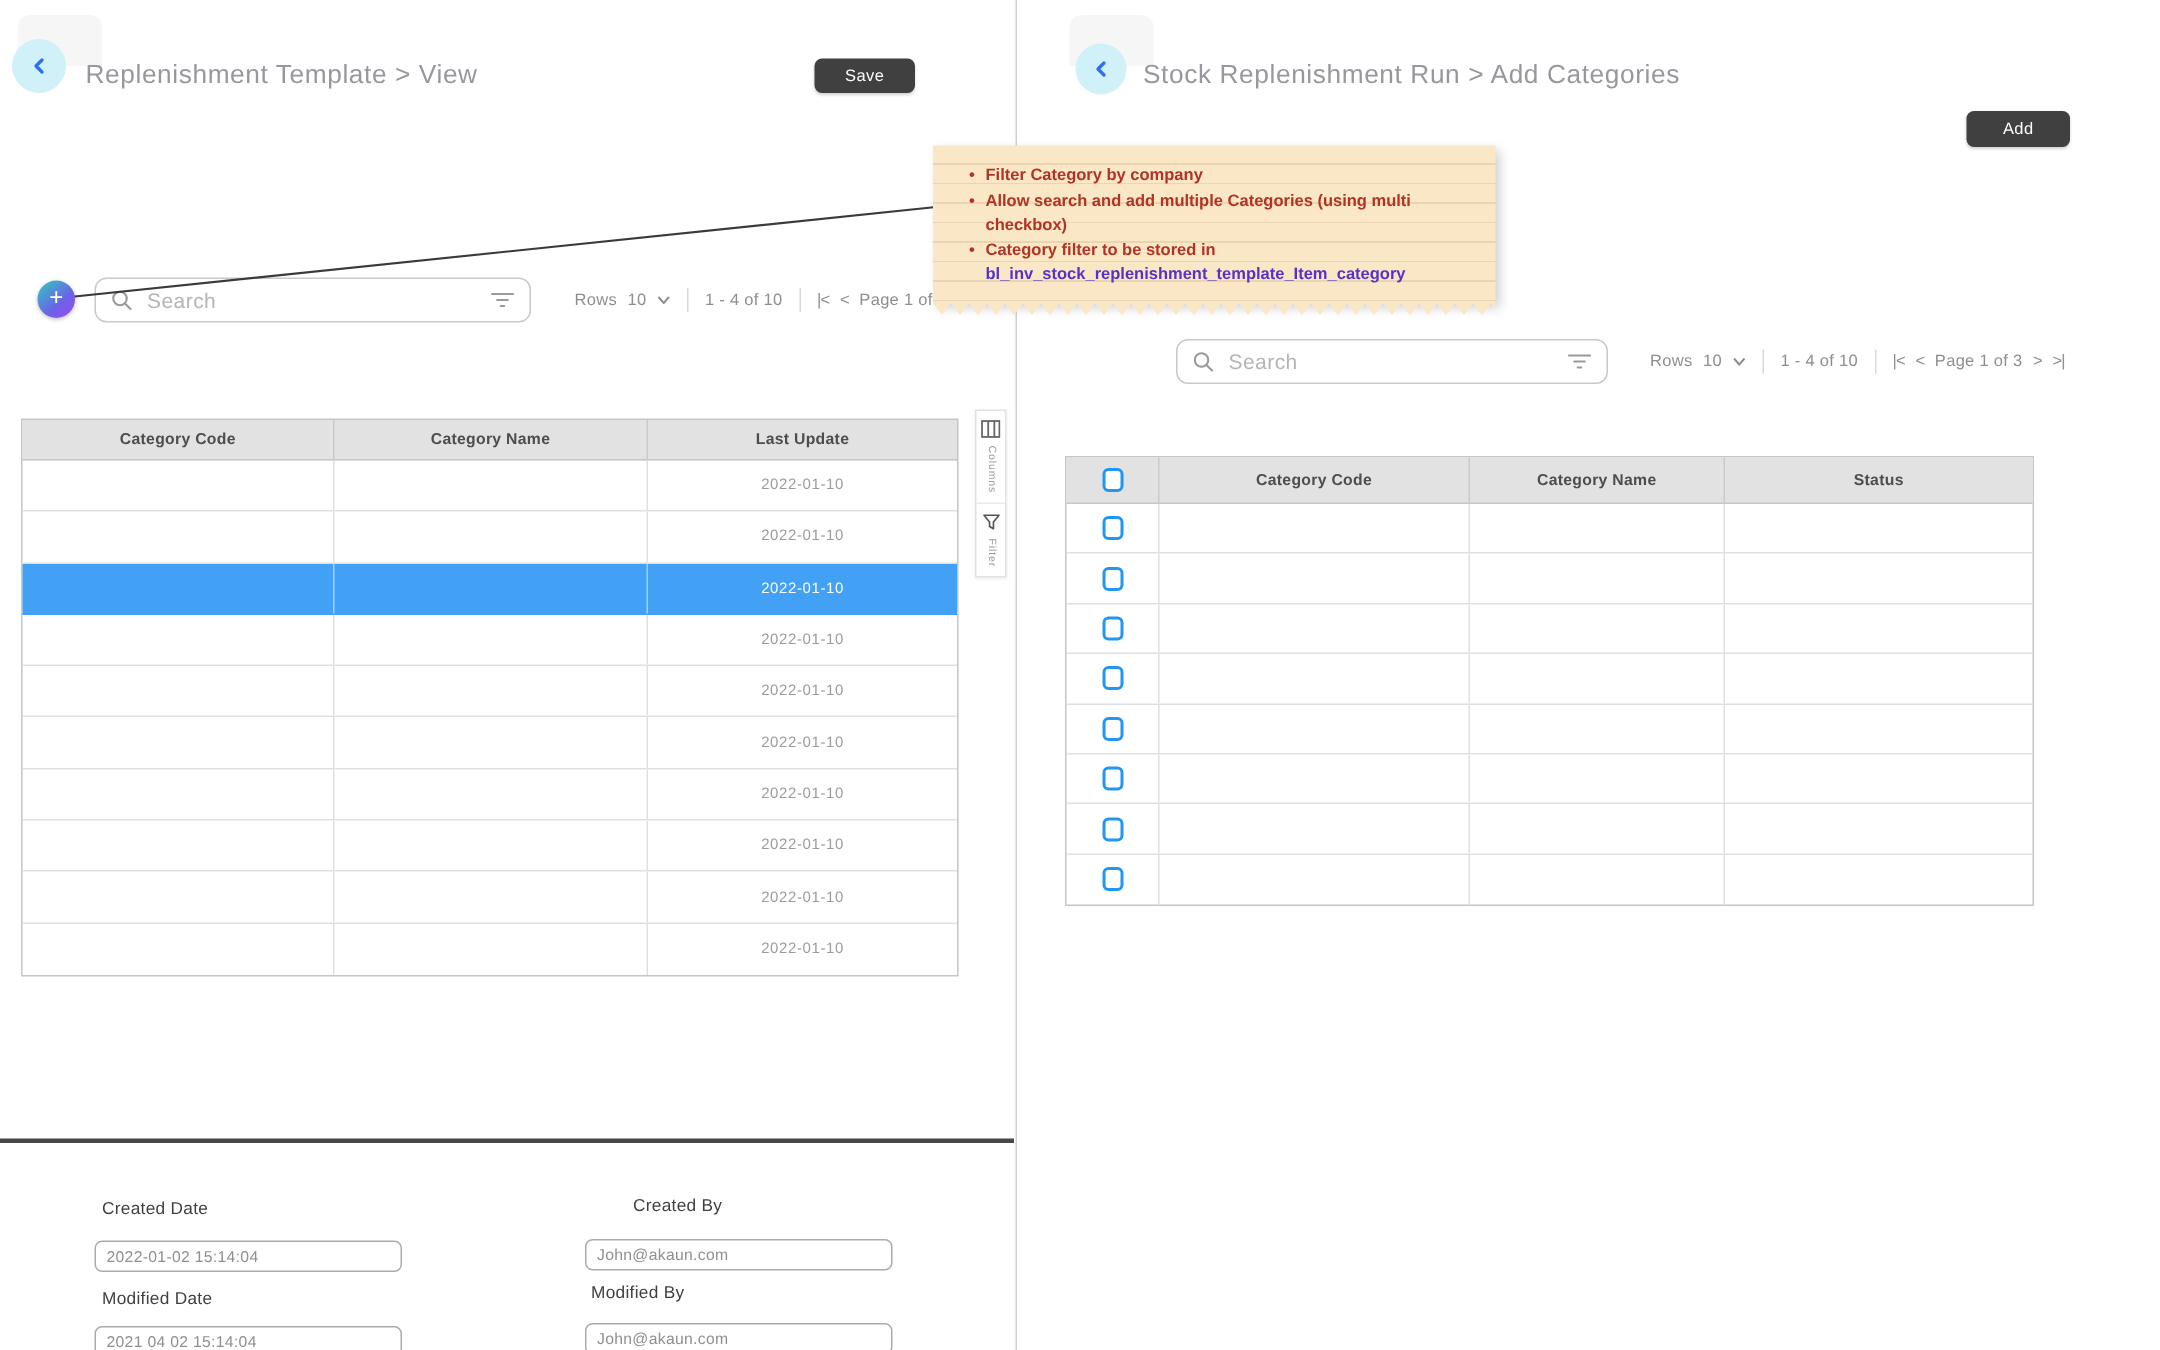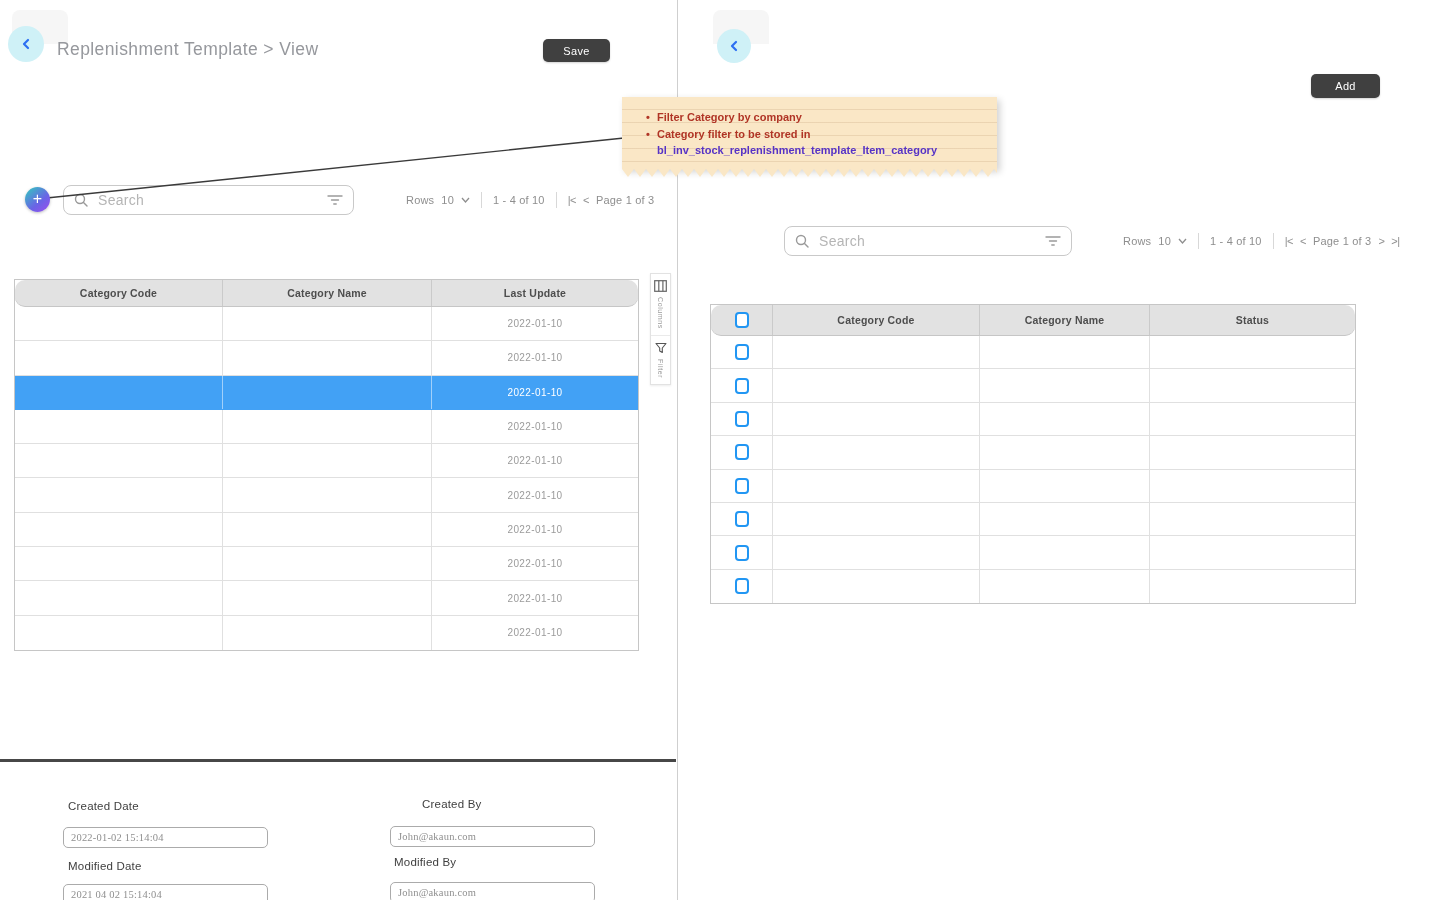--- a/index.html
+++ b/index.html
@@ -28,36 +28,36 @@
   .tab.active::after{content:"";display:block;width:46px;height:3px;border-radius:2px;background:#2D6FF2;margin:13px auto 0;}
 
   #plus-btn{position:absolute;left:25px;top:187px;width:25px;height:25px;border-radius:50%;border:none;background:linear-gradient(140deg,#35C3C1 5%,#6A63E6 60%,#9B4DEE 100%);color:#fff;font-size:16px;line-height:1;display:flex;align-items:center;justify-content:center;cursor:pointer;z-index:6;box-shadow:0 1px 3px rgba(0,0,0,.25);padding:0 0 2px 0;}
 
   .searchbar{position:absolute;height:30px;background:#fff;border:1px solid #C9C9C9;border-radius:8px;display:flex;align-items:center;padding:0 10px;gap:8px;box-sizing:border-box;}
   #search-left{left:63px;top:185px;width:291px;}
   #search-right{left:784px;top:226px;width:288px;}
   .search-input{flex:1;border:none;outline:none;font-size:14px;color:#666;background:transparent;font-family:inherit;min-width:0;}
   .search-input::placeholder{color:#B5B5B5;letter-spacing:.3px;}
 
-  .pager{position:absolute;height:30px;display:flex;align-items:center;gap:7px;font-size:11px;color:#8E8E8E;letter-spacing:.2px;white-space:nowrap;margin-left:23px;}
+  .pager{position:absolute;height:30px;display:flex;align-items:center;gap:7px;font-size:11px;color:#8E8E8E;letter-spacing:.2px;white-space:nowrap;}
   #pager-left{left:383px;top:185px;}
   #pager-right{left:1100px;top:226px;}
   .pg-sep{width:1px;height:16px;background:#D8D8D8;margin:0 4px;}
   .pg-btn{cursor:pointer;letter-spacing:-.5px;}
 
   .dtable{position:absolute;border:1px solid #C6C6C6;background:#fff;box-sizing:border-box;}
   #table-left{left:14px;top:279px;width:625px;}
   #table-right{left:710px;top:304px;width:646px;}
   .trow{display:grid;border-bottom:1px solid #E0E0E0;box-sizing:border-box;}
   .dtable .trow:last-child{border-bottom:none;}
   #table-left .trow{grid-template-columns:208px 209px 206px;height:34.3px;}
   #table-left .trow.thead{height:27px;}
   #table-right .trow{grid-template-columns:62px 207px 170px 205px;height:33.4px;}
   #table-right .trow.thead{height:31px;}
-  .trow.thead{background:#E2E2E2;border-bottom:1px solid #C6C6C6;border-radius:10px;}
+  .trow.thead{background:#E2E2E2;border-bottom:1px solid #C6C6C6;}
   .hcell{display:flex;align-items:center;justify-content:center;font-size:10.5px;font-weight:bold;color:#4D4D4D;border-right:1px solid #CACACA;letter-spacing:.2px;}
   .hcell:last-child,.tcell:last-child{border-right:none;}
   .tcell{border-right:1px solid #E0E0E0;display:flex;align-items:center;justify-content:center;font-size:10px;color:#9B9B9B;letter-spacing:.4px;}
   .trow.selected{background:#42A1F5;border-bottom-color:#42A1F5;}
   .trow.selected .tcell{color:#fff;border-right-color:rgba(255,255,255,.5);}
 
   .checkbox{width:14px;height:16px;border:2px solid #2196F3;border-radius:4px;background:#fff;cursor:pointer;box-sizing:border-box;}
   .cbcell{display:flex;align-items:center;justify-content:center;}
 
   .strip{position:absolute;background:#fff;border:1px solid #E2E2E2;box-shadow:0 1px 2px rgba(0,0,0,.08);display:flex;flex-direction:column;align-items:center;box-sizing:border-box;}
@@ -65,21 +65,21 @@
   #strip-right{left:1415px;top:308px;width:19px;}
   .strip-btn{display:flex;flex-direction:column;align-items:center;gap:5px;padding:6px 0;cursor:pointer;width:100%;}
   .strip-btn + .strip-btn{border-top:1px solid #EAEAEA;}
   .vtext{writing-mode:vertical-rl;font-size:7px;color:#9A9A9A;letter-spacing:.6px;}
 
   #hr-dark{position:absolute;left:0;top:759px;width:676px;height:2.5px;background:#474747;}
   #center-divider{position:absolute;left:677px;top:0;width:1px;height:900px;background:#CFCFCF;}
   #edge-line{position:absolute;left:1436px;top:45px;width:1px;height:415px;background:#D2D2D2;}
 
   .audit-label{position:absolute;font-size:11.5px;color:#3F3F3F;letter-spacing:.2px;}
-  .audit-input{position:absolute;width:205px;height:21px;border:1px solid #ABABAB;border-radius:5px;font-size:10.5px;color:#8F8F8F;padding:0 7px;box-sizing:border-box;background:#fff;font-family:Liberation Serif, serif;letter-spacing:.2px;outline:none;}
+  .audit-input{position:absolute;width:205px;height:21px;border:1px solid #ABABAB;border-radius:5px;font-size:10.5px;color:#8F8F8F;padding:0 7px;box-sizing:border-box;background:#fff;font-family:Liberation Sans, sans-serif;letter-spacing:.2px;outline:none;}
   #lbl-created-date{left:68px;top:800px;}   #inp-created-date{left:63px;top:827px;}
   #lbl-created-by{left:392px;top:798px;margin-left:30px;}    #inp-created-by{left:390px;top:826px;}
   #lbl-modified-date{left:68px;top:860px;}  #inp-modified-date{left:63px;top:884px;}
   #lbl-modified-by{left:394px;top:856px;}   #inp-modified-by{left:390px;top:882px;}
 
   #connector{position:absolute;left:0;top:0;z-index:5;pointer-events:none;}
 
   #note{position:absolute;left:622px;top:97px;width:375px;z-index:7;background-color:#FAE7C6;box-shadow:3px 3px 7px rgba(0,0,0,.18);background-image:repeating-linear-gradient(to bottom,transparent 0,transparent 12px,rgba(166,124,82,.18) 12px,rgba(166,124,82,.18) 13px);box-sizing:border-box;}
   #note-list{margin:0;padding:12px 20px 10px 22px;list-style:none;}
   .note-item{position:relative;padding-left:13px;font-size:11px;font-weight:bold;color:#B03425;line-height:16.5px;}
@@ -218,20 +218,21 @@
   <input id="inp-modified-by" class="audit-input" value="John@akaun.com" style="">
 
   <div id="center-divider"></div>
 
   <div id="ghost-right" class="ghost-tab"></div>
   <button id="back-right" class="back-btn">
     <svg width="12" height="12" viewBox="0 0 12 12">
         <polyline points="8,2 4,6 8,10" fill="none" stroke="#2D6FF2" stroke-width="2.2" stroke-linecap="round" stroke-linejoin="round"></polyline>
       </svg>
   </button>
+  <div id="title-right" class="page-title">Stock Replenishment Run &gt; Add Categories</div>
   <button id="add-btn" class="btn-primary">Add</button>
 
   <div id="search-right" class="searchbar">
     <svg width="14" height="14" viewBox="0 0 14 14">
         <circle cx="6" cy="6" r="4.5" fill="none" stroke="#9A9A9A" stroke-width="1.4"></circle>
         <line x1="9.5" y1="9.5" x2="13" y2="13" stroke="#9A9A9A" stroke-width="1.4" stroke-linecap="round"></line>
       </svg>
     <input class="search-input" placeholder="Search" style="">
     <svg width="16" height="10" viewBox="0 0 16 10">
         <line x1="1" y1="1" x2="15" y2="1" stroke="#9A9A9A" stroke-width="1.4" stroke-linecap="round"></line>
@@ -350,20 +351,21 @@
 
   <div id="edge-line"></div>
 
   <svg id="connector" width="1440" height="900">
     <line x1="37" y1="199" x2="624" y2="138" stroke="#3A3A3A" stroke-width="1.4"></line>
   </svg>
 
   <div id="note">
     <ul id="note-list">
         <li class="note-item"><span class="note-text">Filter Category by company</span></li>
+        <li class="note-item"><span class="note-text">Allow search and add multiple Categories (using multi checkbox)</span></li>
         <li class="note-item"><span class="note-text">Category filter to be stored in</span><span class="note-code">bl_inv_stock_replenishment_template_Item_category</span></li>
       </ul>
     <svg id="note-zz" width="375" height="8">
       <defs>
           <pattern id="zzp" width="12" height="8" patternUnits="userSpaceOnUse">
             <path d="M0 0 L6 8 L12 0 Z" fill="#FAE7C6"></path>
           </pattern>
         </defs>
       <rect width="375" height="8" fill="url(#zzp)"></rect>
     </svg>

